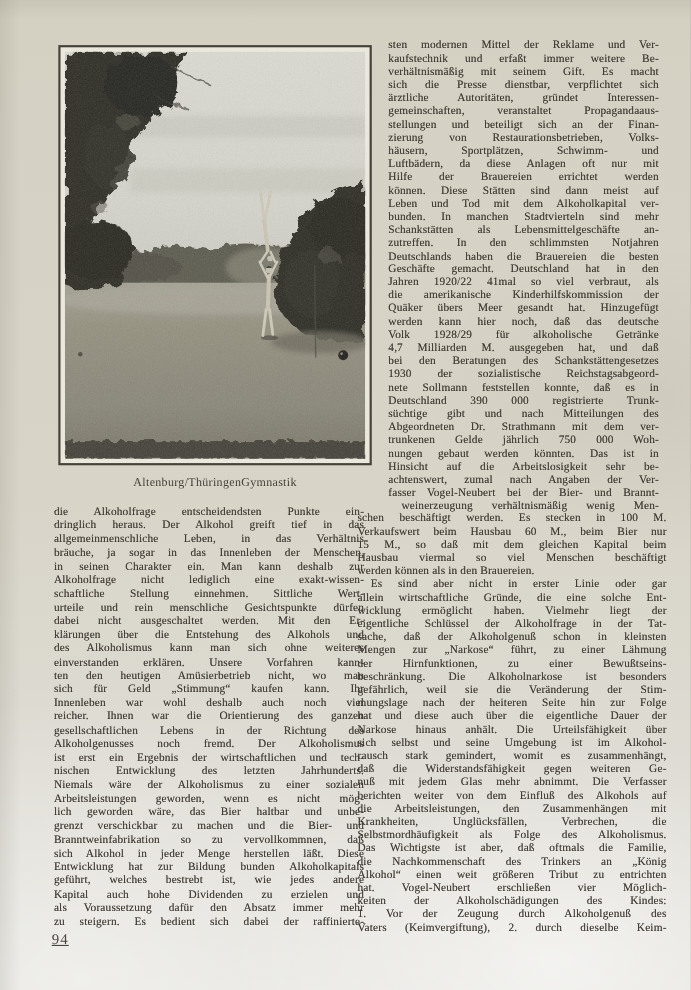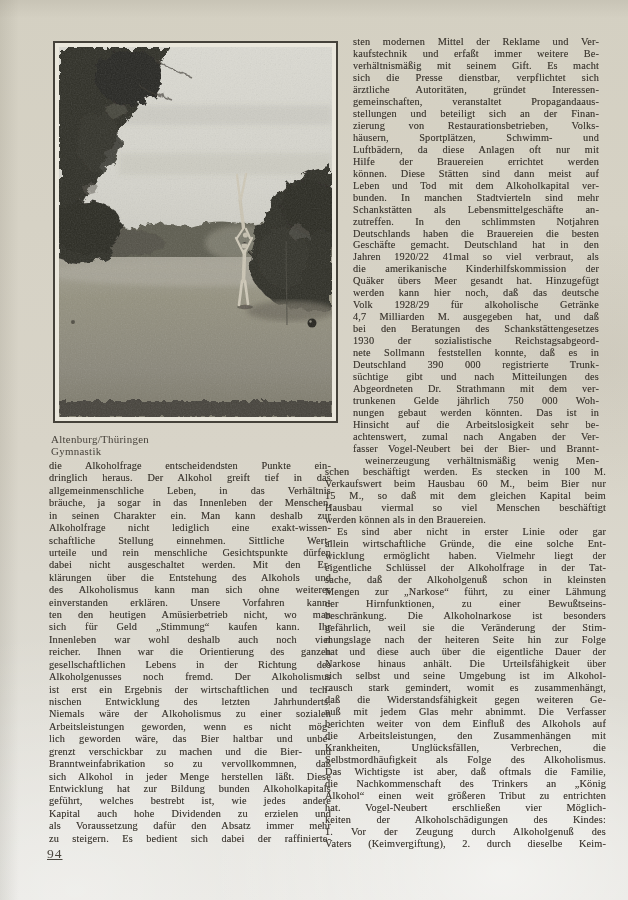--- a/index.html
+++ b/index.html
@@ -30,21 +30,20 @@
     border:2px solid #45423a;
     background:#eae7dc;
     padding:4px;
   }
   .photo-frame svg{display:block;width:100%;height:100%;}
   .caption{
     position:absolute;left:51px;top:433px;width:289px;
     display:flex;justify-content:center;
     font-size:10.9px;letter-spacing:0.3px;
     color:#46413a;
-    flex-direction:column;
   }
   .col{position:absolute;font-size:10.3px;letter-spacing:0.15px;
        color:var(--ink);text-shadow:0 0 0.5px rgba(63,58,51,0.55);}
   .left-col  {left:49px; top:460px; width:282px; line-height:12.42px;}
   .rtop      {left:353px;top:36px;  width:246px; line-height:11.97px;}
   .rbot      {left:325px;top:466px; width:281px; line-height:12.02px;}
   .tl{text-align:justify;text-align-last:justify;white-space:normal;}
   .tl.pend{text-align-last:left;}
   .tl.ind{padding-left:12px;}
   .pagenum{

